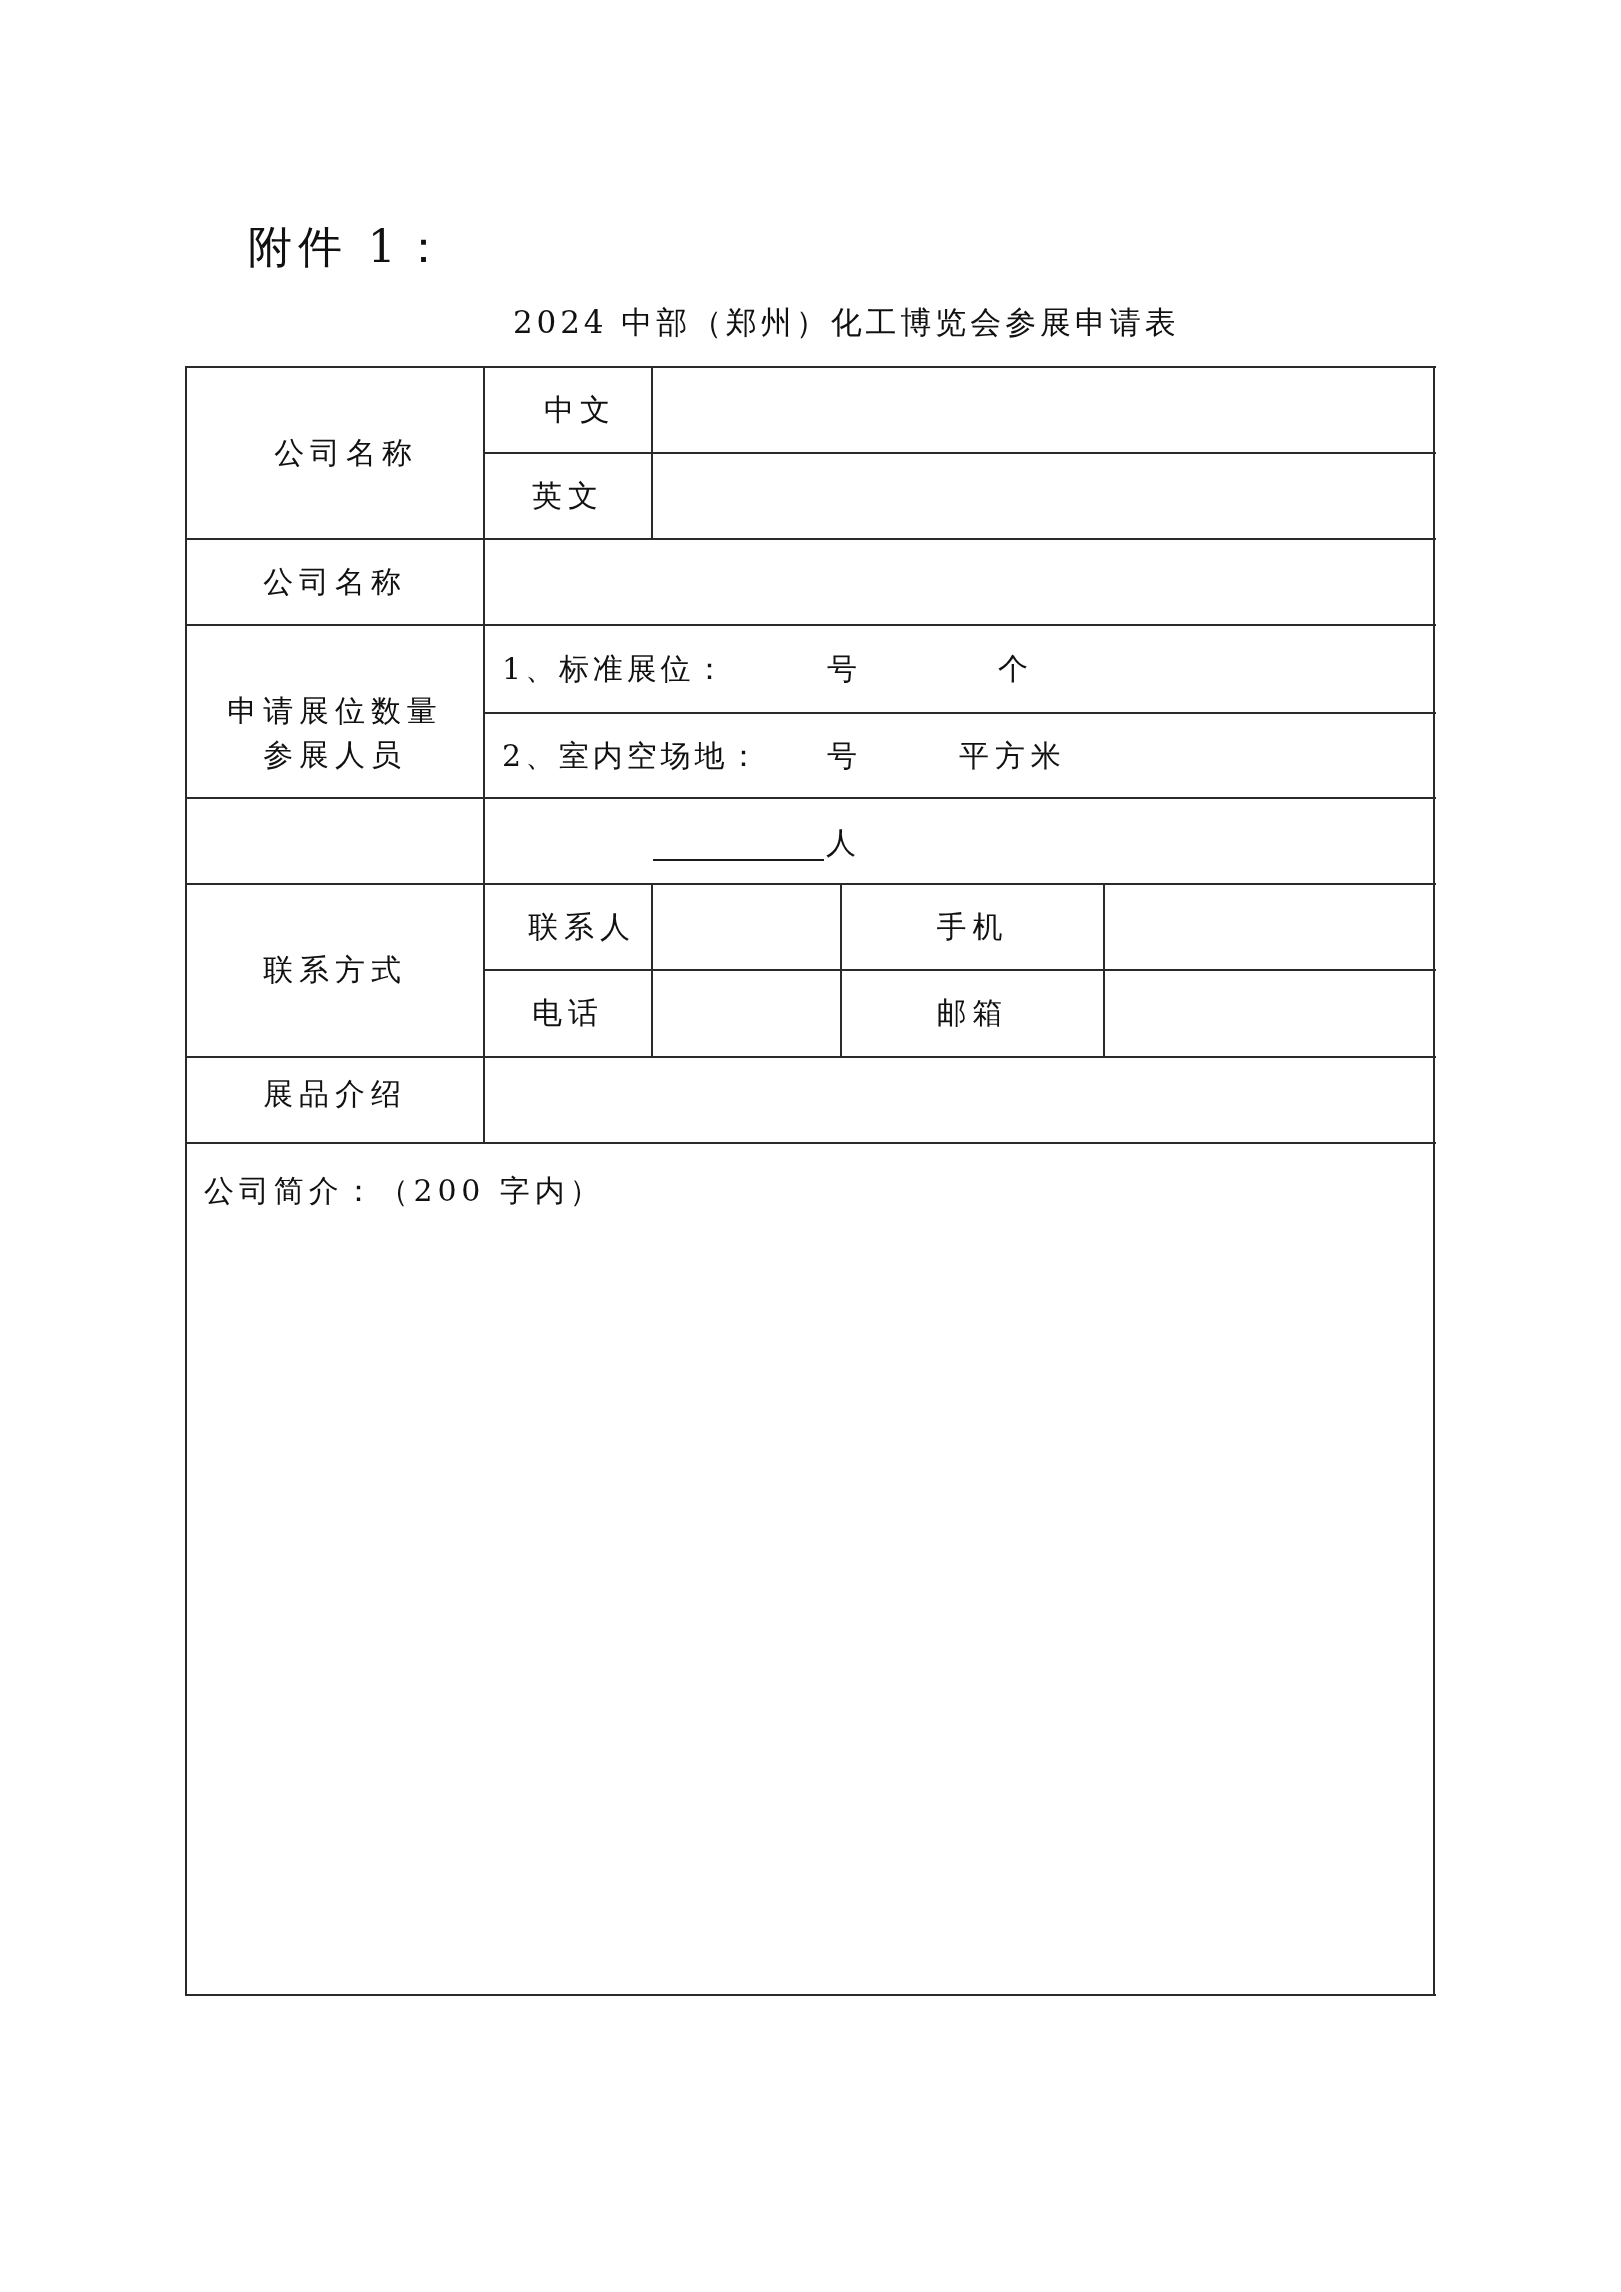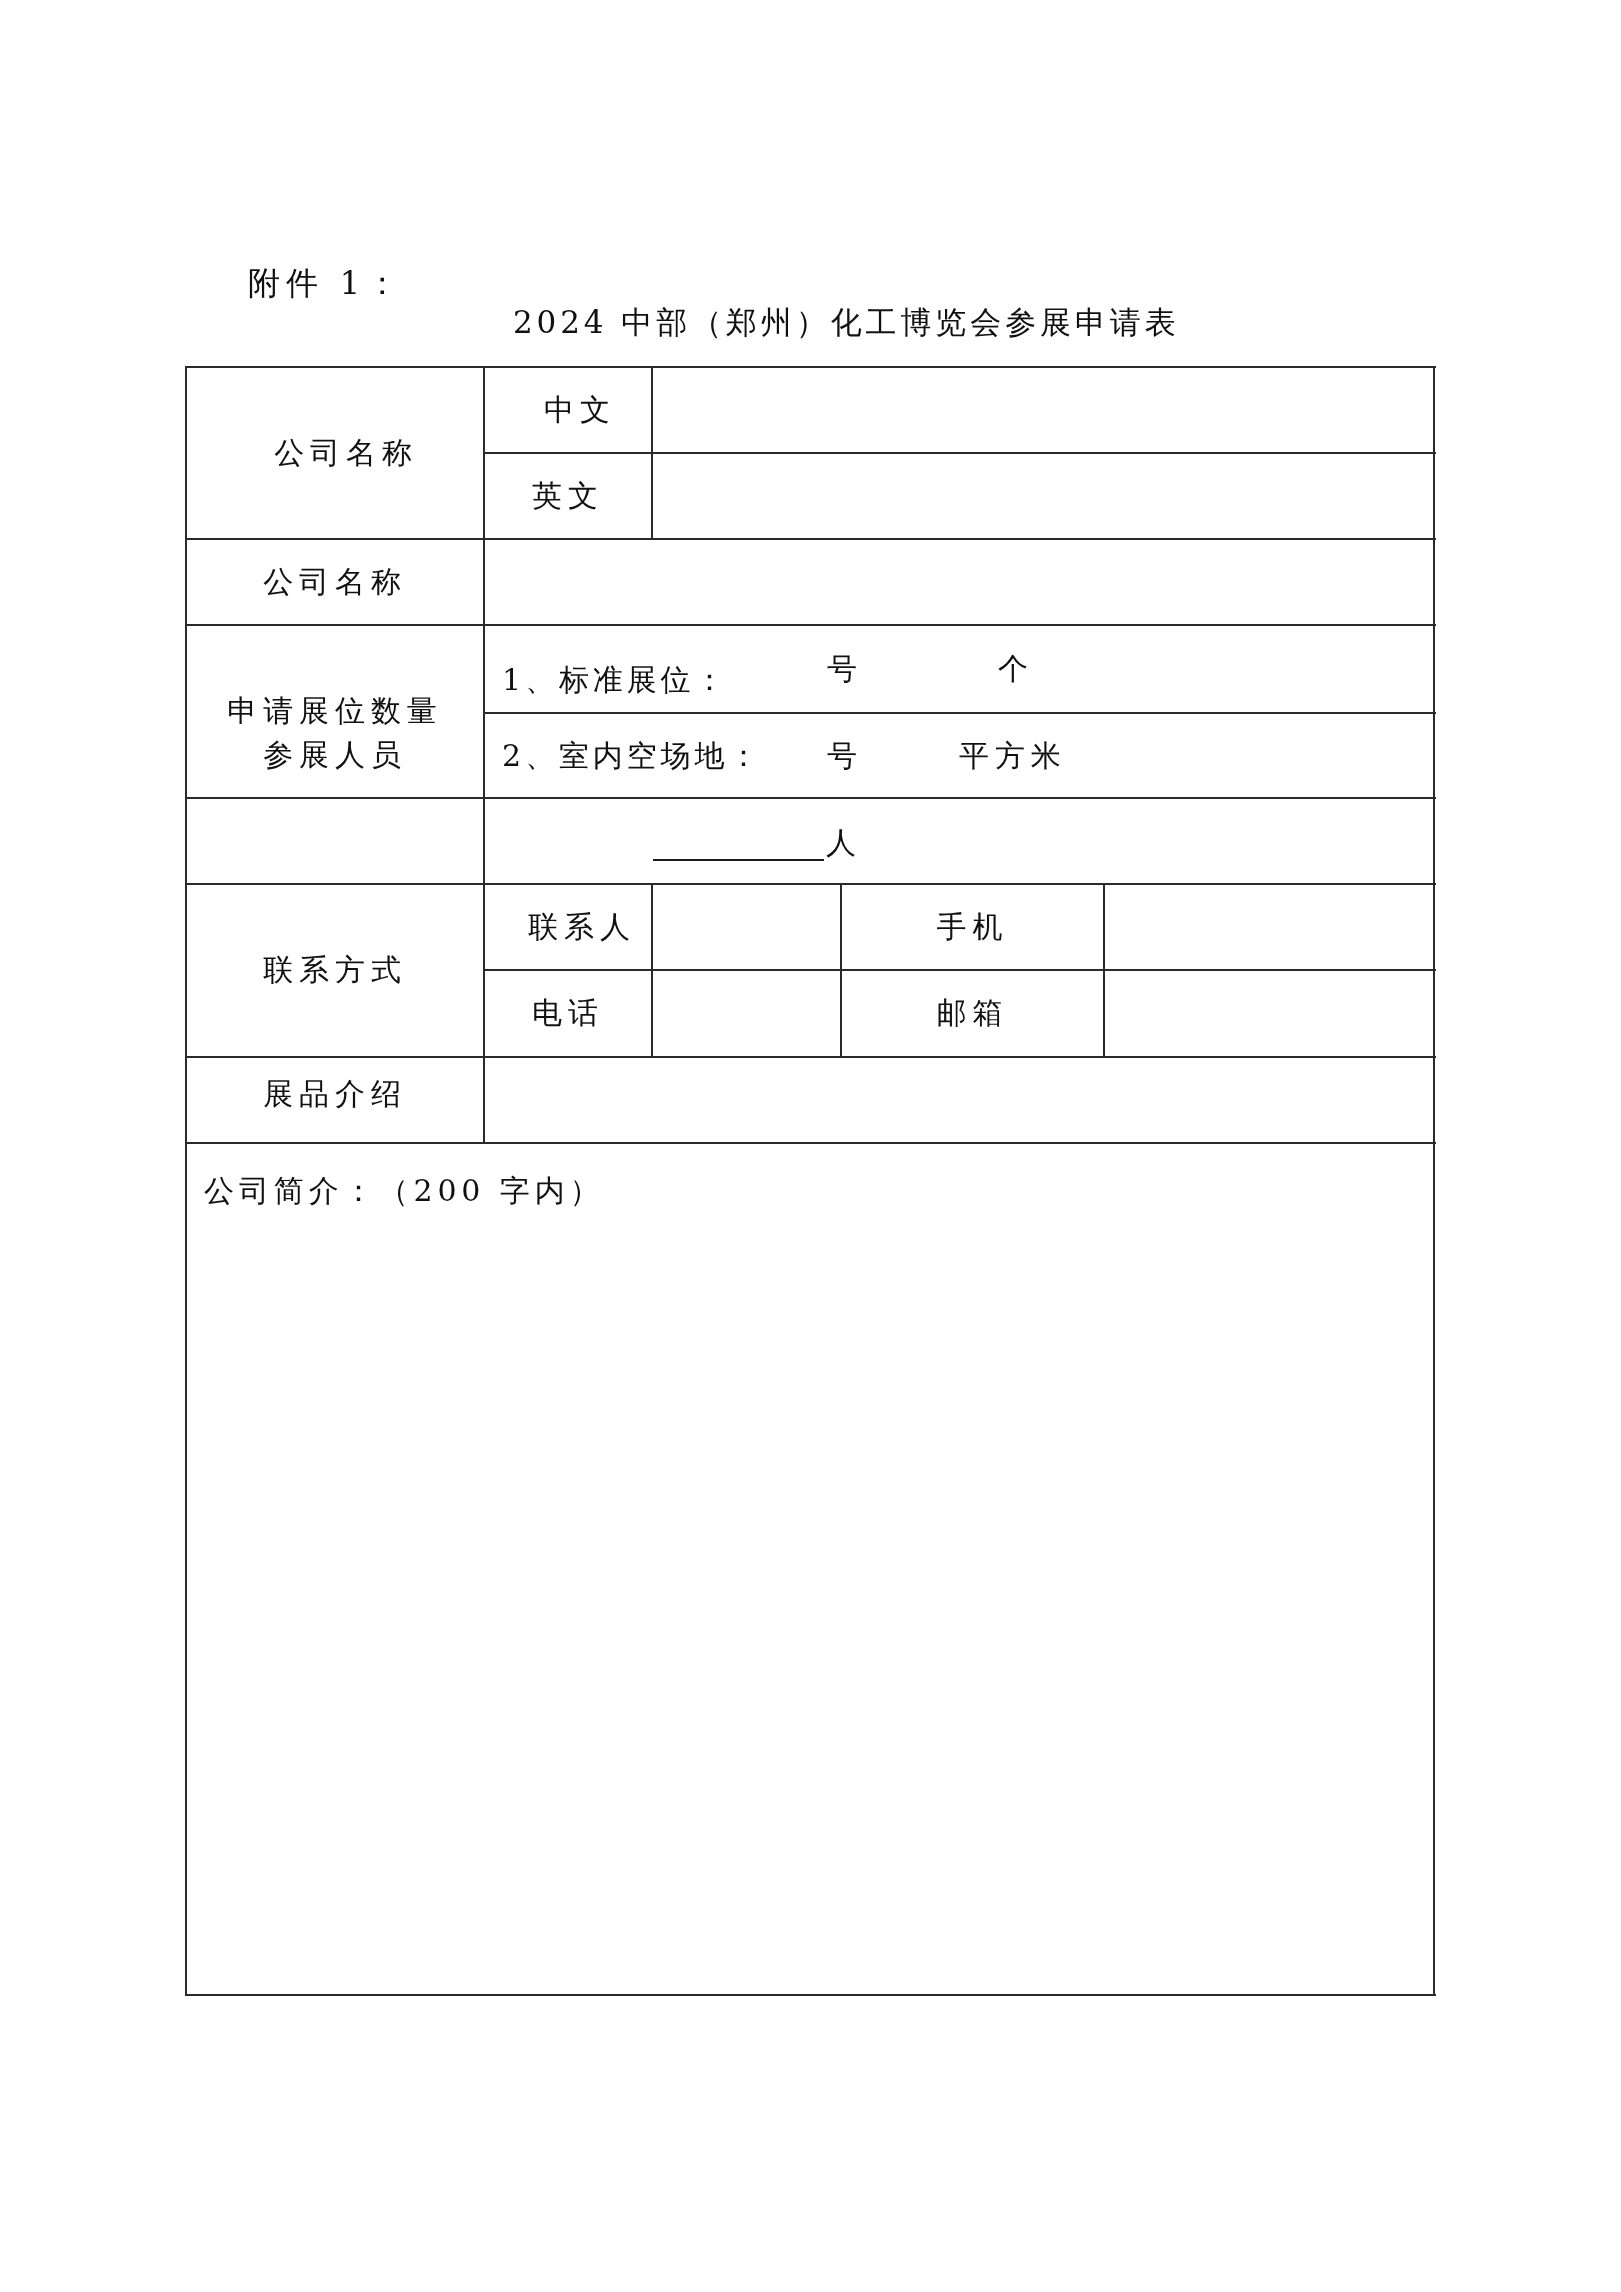--- a/index.html
+++ b/index.html
@@ -12,24 +12,23 @@
       height: 2293px;
       position: relative;
       overflow: hidden;
       font-family: "DejaVu Serif", "Liberation Serif", serif;
       color: #111111;
     }
     .abs { position: absolute; }
     .attachment {
       left: 248px;
       top: 218px;
-      font-size: 32px;
+      font-size: 44px;
       letter-spacing: 5.9px;
       white-space: nowrap;
-      margin-top: 44px;
     }
     .title {
       left: 513px;
       top: 302px;
       font-size: 31px;
       letter-spacing: 3.9px;
       white-space: nowrap;
       text-align: right;
     }
     .line-h {
@@ -100,21 +99,21 @@
   <div class="field" style="left:653px; top:368px; width:780px; height:84px;"></div>
   <div class="cell" style="left:484px; top:453px; width:168px; height:86px;text-align:center;">英文</div>
   <div class="field" style="left:653px; top:454px; width:780px; height:84px;"></div>
 
   <div class="cell" style="left:186px; top:539px; width:298px; height:86px;">公司名称</div>
   <div class="field" style="left:485px; top:540px; width:948px; height:84px;"></div>
 
   <div class="cell" style="left:186px; top:625px; width:298px; height:173px;">申请展位数量</div>
 
   <div>
-    <div class="txt" style="left:502px; top:654px; letter-spacing:3.9px;margin-top:11px;">1、标准展位：</div>
+    <div class="txt" style="left:502px; top:654px; letter-spacing:3.9px;">1、标准展位：</div>
     <div class="field" style="left:745px; top:635px; width:78px; height:69px;"></div>
     <div class="txt" style="left:827px; top:654px;">号</div>
     <div class="field" style="left:866px; top:635px; width:127px; height:69px;"></div>
     <div class="txt" style="left:998px; top:654px;">个</div>
   </div>
 
   <div>
     <div class="txt" style="left:502px; top:741px; letter-spacing:3.9px;">2、室内空场地：</div>
     <div class="field" style="left:784px; top:721px; width:39px; height:69px;"></div>
     <div class="txt" style="left:827px; top:741px;">号</div>

